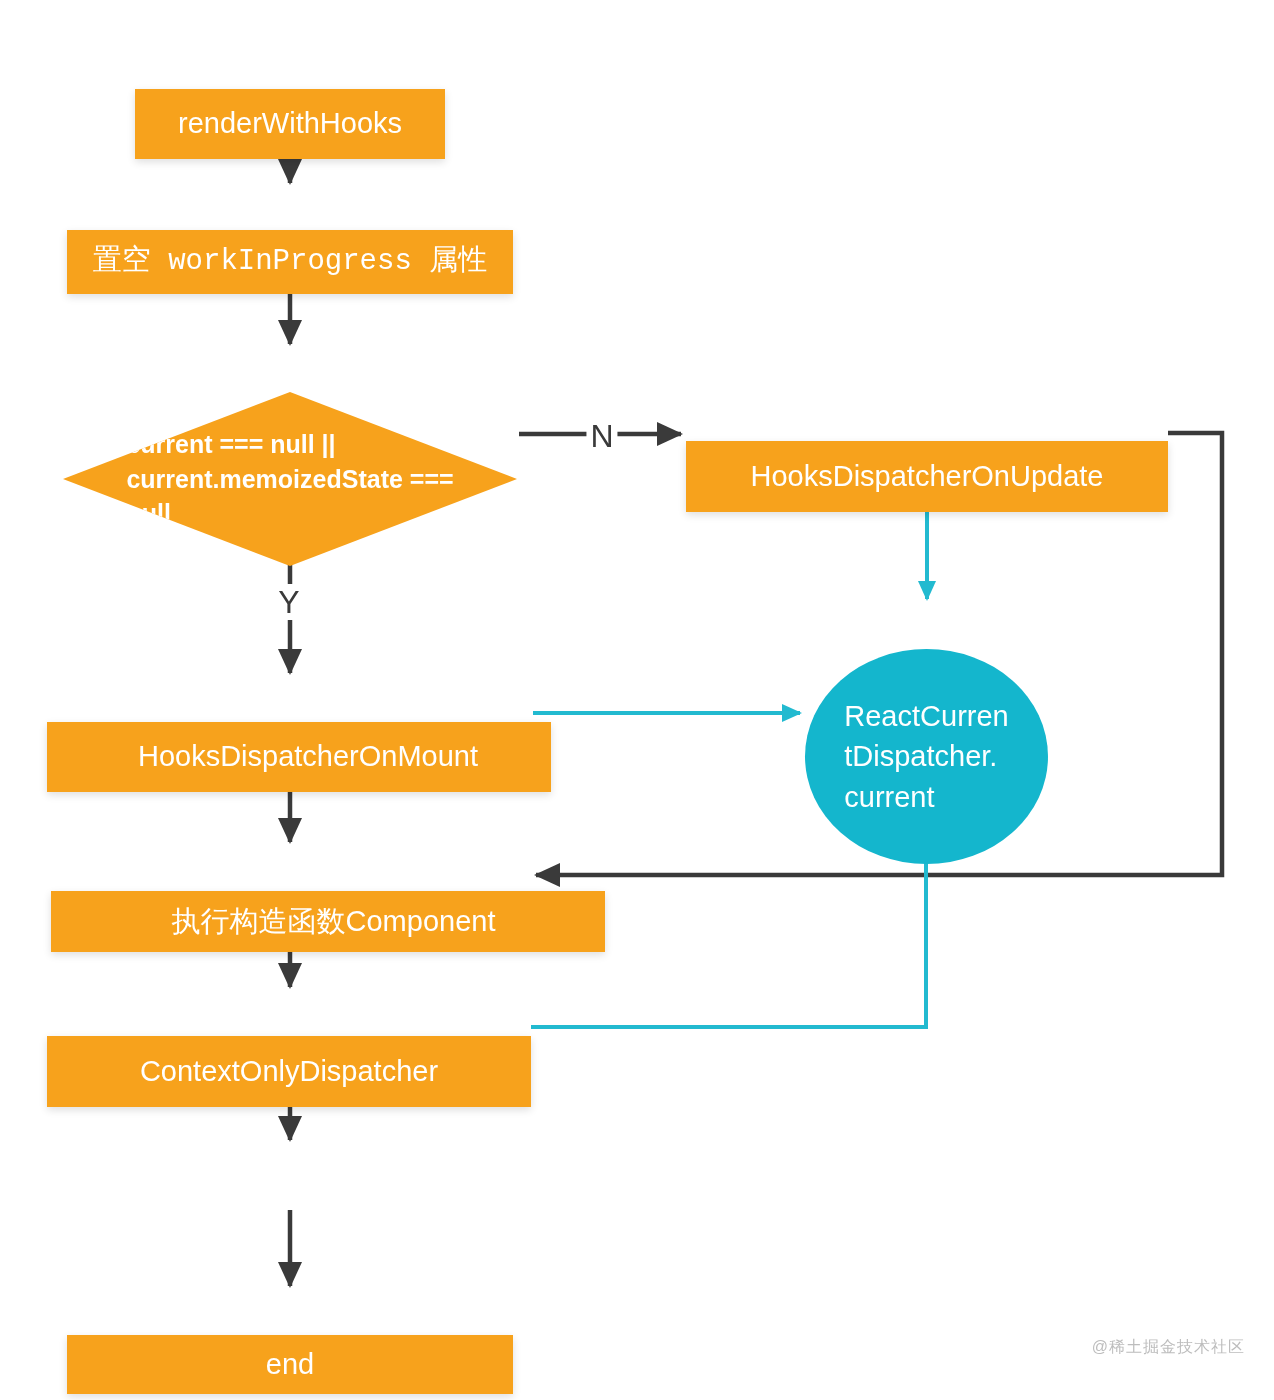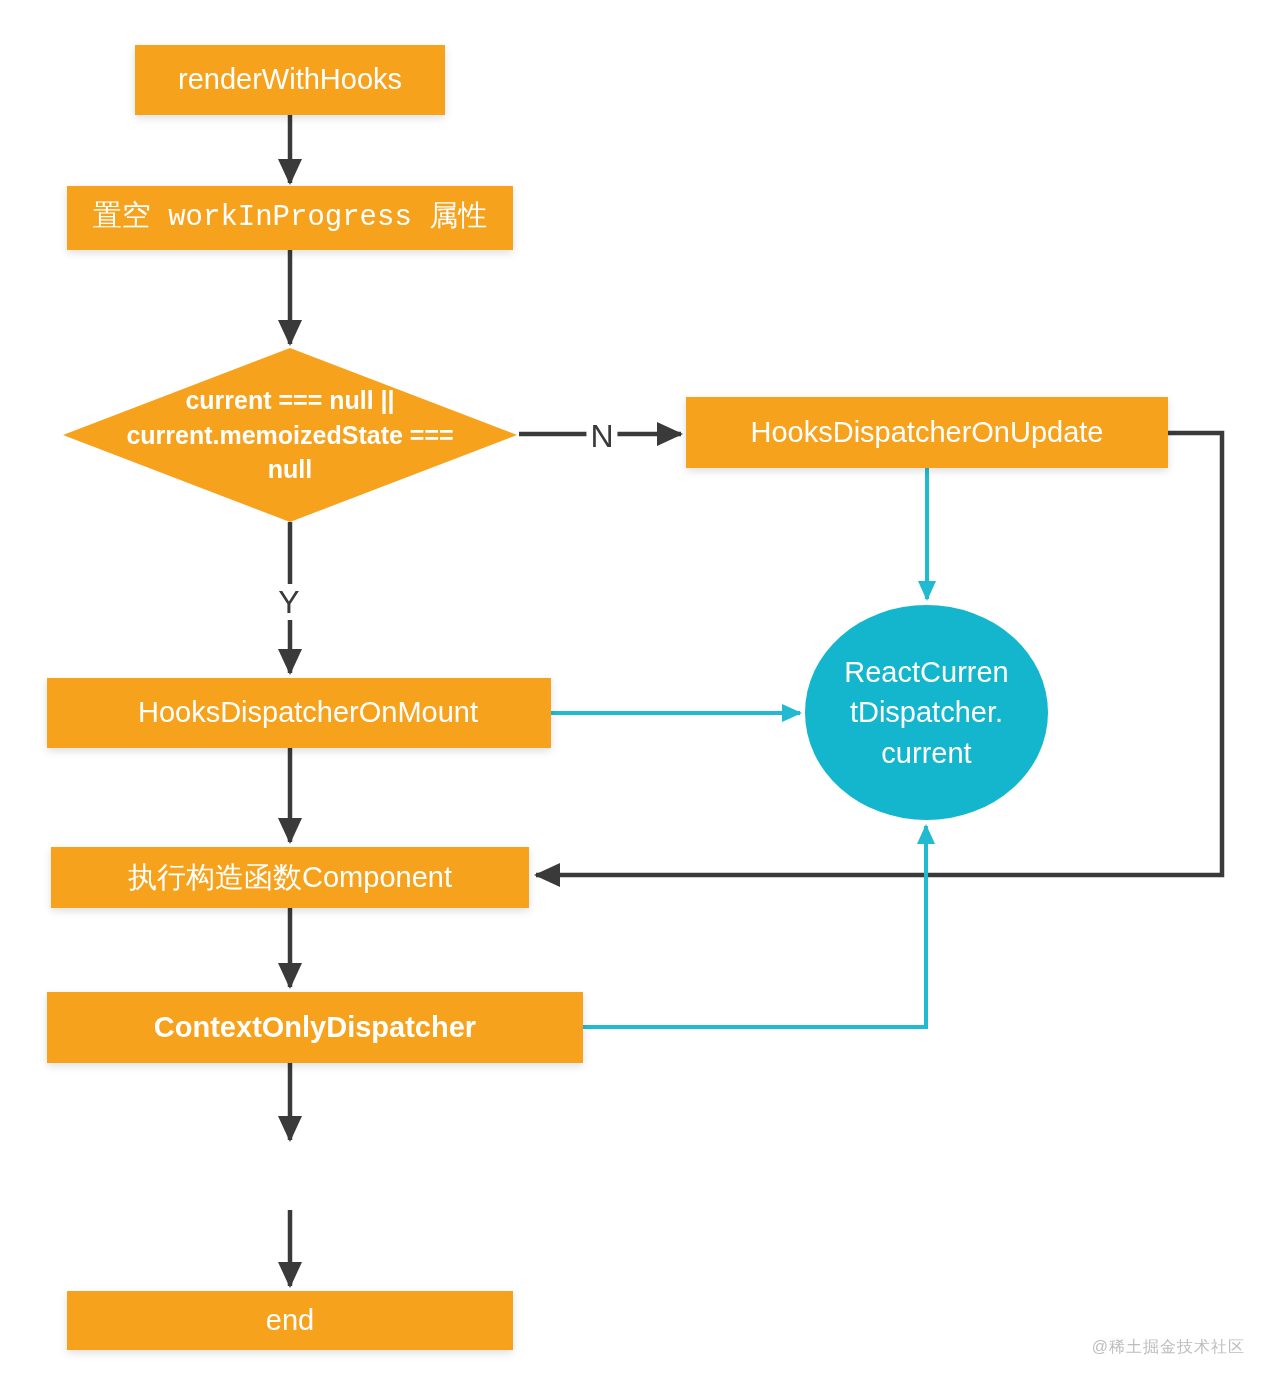--- a/index.html
+++ b/index.html
@@ -17,40 +17,41 @@
     font-family:"Liberation Sans","DejaVu Sans",sans-serif;
   }
   .edges{position:absolute;left:0;top:0;width:1274px;height:1400px;}
   .edge-black{stroke:var(--edge-black);stroke-width:4.5;fill:none;}
   .edge-cyan{stroke:var(--edge-cyan);stroke-width:4;fill:none;}
   .mk-black{fill:var(--edge-black);}
   .mk-cyan{fill:var(--edge-cyan);}
   .node{
     position:absolute;display:flex;align-items:center;justify-content:center;
     background:var(--node-orange);color:var(--node-text);
-    font-size:29px;line-height:1.35;text-align:center;white-space:pre-line;
+    font-size:29px;line-height:1.35;text-align:left;white-space:pre-line;
     box-shadow:0 3px 8px rgba(0,0,0,.13);
+    margin-top:44px;
   }
   .node.diamond{
     background:var(--node-orange);
     clip-path:polygon(50% 0,100% 50%,50% 100%,0 50%);
     font-size:25px;line-height:1.38;box-shadow:none;
   }
   .node.circle{
     background:var(--circle-cyan);border-radius:50%;
     font-size:29px;line-height:1.4;box-shadow:none;
   }
   #n-render{left:135px;top:45px;width:310px;height:70px;}
   #n-clear{left:67px;top:186px;width:446px;height:64px;font-family:Liberation Mono, monospace;}
   #n-decision{left:63px;top:348px;width:454px;height:174px;font-weight:bold;}
   #n-update{left:686px;top:397px;width:482px;height:71px;}
   #n-mount{left:47px;top:678px;width:486px;height:70px;padding-left:18px;}
   #n-dispatcher{left:805px;top:605px;width:243px;height:215px;}
-  #n-component{left:51px;top:847px;width:478px;height:61px;}
-  #n-context{left:47px;top:992px;width:536px;height:71px;font-weight:bold;}
+  #n-component{left:51px;top:847px;width:543px;height:61px;padding-left:11px;}
+  #n-context{left:47px;top:992px;width:484px;height:71px;}
   #n-reset{left:67px;top:1145px;width:450px;height:65px;}
   #n-end{left:67px;top:1291px;width:446px;height:59px;}
   .edge-label{
     position:absolute;transform:translate(-50%,-50%);
     background:#ffffff;color:var(--label-text);
     font-size:32px;line-height:1;padding:2px 4px;
   }
   #lbl-n{left:602px;top:436px;}
   #lbl-y{left:289px;top:602px;}
   .watermark{

